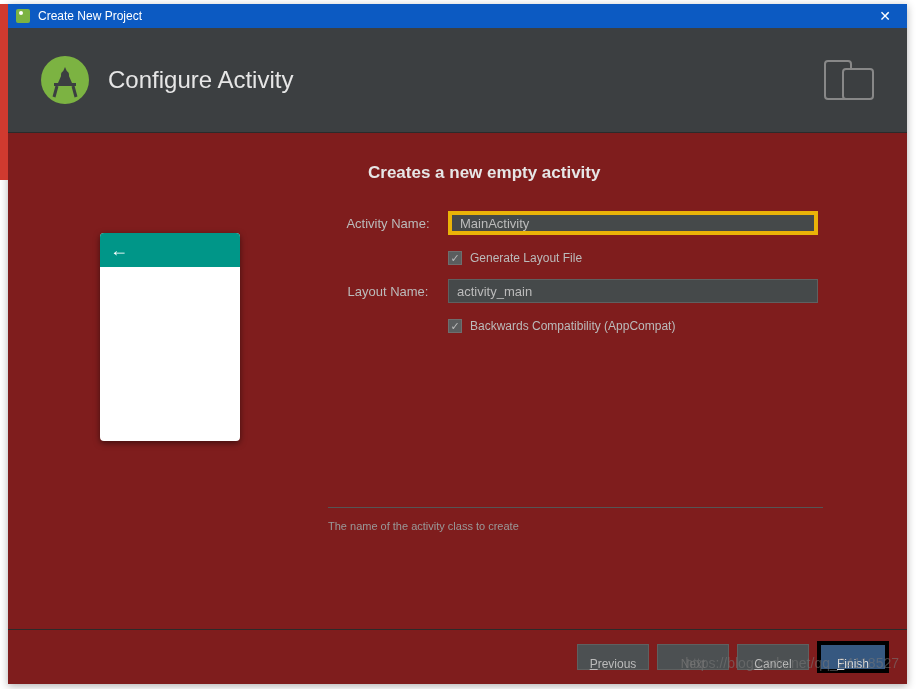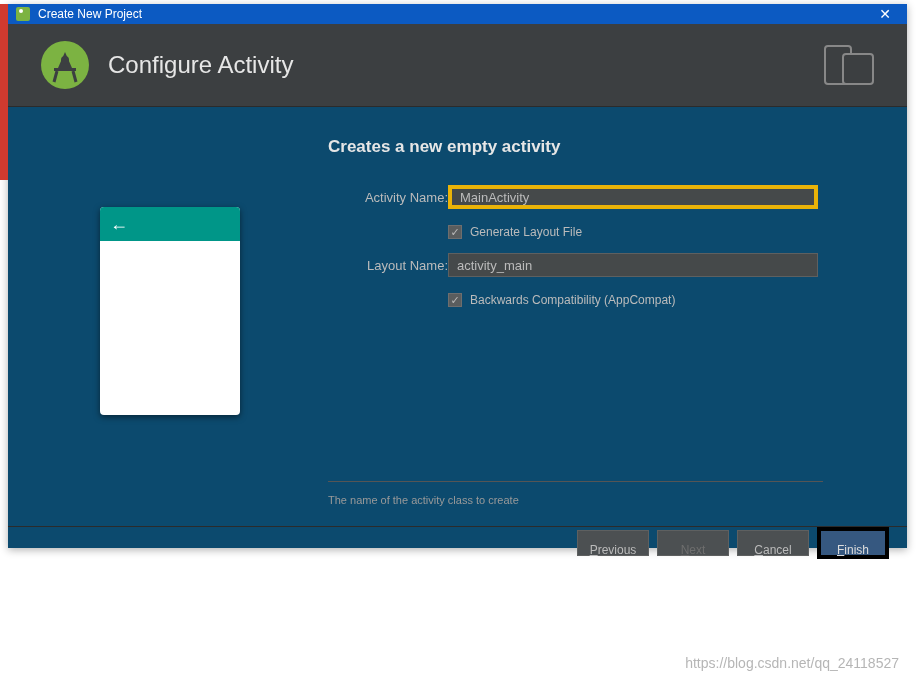--- a/index.html
+++ b/index.html
@@ -5,24 +5,24 @@
     * { margin: 0; padding: 0; box-sizing: border-box; }
     body {
       font-family: 'Segoe UI', Arial, sans-serif;
       background: #fff;
       width: 916px;
       height: 689px;
       overflow: hidden;
     }
     .window {
       width: 899px;
-      height: 544px;
+      height: 680px;
       margin-left: 8px;
       margin-top: 4px;
-      background: #0c4a6e;
+      background: #7f1d1d;
       display: flex;
       flex-direction: column;
       box-shadow: 0 2px 8px rgba(0,0,0,0.3);
     }
     .titlebar {
       height: 24px;
       background: #0c5ac2;
       display: flex;
       align-items: center;
       padding: 0 8px;
@@ -107,31 +107,32 @@
     .form-area {
       flex: 1;
       display: flex;
       flex-direction: column;
     }
     .form-heading {
       color: #e6e6e6;
       font-size: 17px;
       font-weight: 600;
       margin-bottom: 28px;
+      margin-left: 40px;
     }
     .form-row {
       display: flex;
       align-items: center;
       margin-bottom: 14px;
     }
     .form-label {
       width: 120px;
       color: #bbbbbb;
       font-size: 13px;
-      text-align: right;
+      text-align: center;
     }
     .form-input {
       flex: 1;
       max-width: 370px;
       height: 24px;
       background: #45494a;
       border: 1px solid #5e6060;
       color: #bbbbbb;
       font-size: 13px;
       padding: 0 8px;

